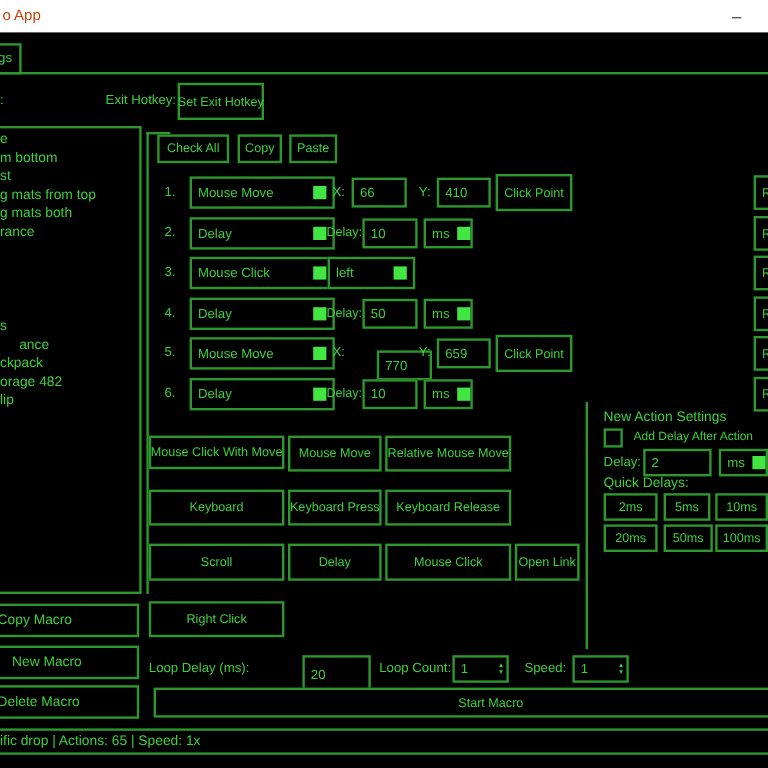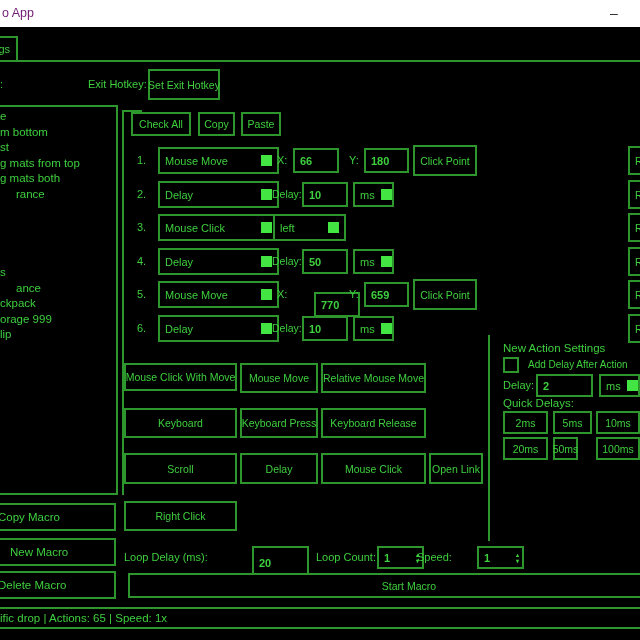--- a/index.html
+++ b/index.html
@@ -9,28 +9,28 @@
   }
   *{margin:0;padding:0;box-sizing:border-box;}
   html,body{background:#000;}
   body{font-family:"Liberation Sans",sans-serif;}
   #canvas{position:relative;width:640px;height:640px;background:#000;overflow:hidden;}
   .lbl{position:absolute;color:var(--tx);font-size:11px;white-space:nowrap;}
   .btn{position:absolute;border:2px solid var(--bd);background:#000;color:var(--tx);
        display:flex;align-items:center;justify-content:center;font-size:10.5px;white-space:nowrap;}
   .box{position:absolute;border:2px solid var(--bd);background:#000;}
   .inp{position:absolute;border:2px solid var(--bd);background:#000;color:var(--tx);
-       font-size:11px;display:flex;align-items:center;padding-left:5px;white-space:nowrap;font-weight:bold;}
+       font-size:11px;display:flex;align-items:center;padding-left:5px;white-space:nowrap;}
   .dd{position:absolute;border:2px solid var(--bd);background:#000;color:var(--tx);
       font-size:11px;display:flex;align-items:center;justify-content:space-between;
       padding:0 5px;white-space:nowrap;}
   .dd .sq{width:11px;height:11px;background:var(--sq);flex:0 0 auto;margin-left:6px;}
   .titlebar{position:absolute;left:0;top:0;width:640px;height:27px;background:#ffffff;}
   .titlebar .t{position:absolute;left:2px;top:0;height:17px;line-height:27px;
-               color:#701a75;font-size:12.5px;white-space:nowrap;}
+               color:#c2410c;font-size:12.5px;white-space:nowrap;}
   .minbtn{position:absolute;left:601px;top:2px;width:26px;height:22px;color:#333;
           display:flex;align-items:center;justify-content:center;font-size:14px;}
   .hline{position:absolute;background:var(--bd);height:2px;}
   .vline{position:absolute;background:var(--bd);width:2px;}
   .sb-item{position:absolute;left:0;color:var(--tx);font-size:11.5px;white-space:nowrap;height:15px;}
   .spin-arrows{display:flex;flex-direction:column;align-items:center;justify-content:center;
                position:absolute;right:3px;top:0;bottom:0;color:var(--tx);font-size:6px;line-height:6px;}
   .chk{position:absolute;border:2px solid var(--bd);background:#000;width:16px;height:16px;}
 </style>
 </head>
@@ -52,50 +52,50 @@
   <div class="lbl" style="left:88px;top:70px;height:29px;line-height:29px;">Exit Hotkey:</div>
   <div class="btn" style="left:148px;top:69px;width:72px;height:31px;">Set Exit Hotkey</div>
 
   <div class="box" style="left:-20px;top:105px;width:138px;height:390px;">
     <div id="sidebar-items" style="position:absolute;left:18px;top:3px;right:0;bottom:0;overflow:hidden;">
         <div class="sb-item" style="top: 0px;">e</div>
         <div class="sb-item" style="top: 15.6px;">m bottom</div>
         <div class="sb-item" style="top: 31.2px;">st</div>
         <div class="sb-item" style="top: 46.8px;">g mats from top</div>
         <div class="sb-item" style="top: 62.4px;">g mats both</div>
-        <div class="sb-item" style="top: 78px; padding-left: 16px;">rance</div>
+        <div class="sb-item" style="top: 78px;">rance</div>
         <div class="sb-item" style="top: 93.6px;"></div>
         <div class="sb-item" style="top: 109.2px;"></div>
         <div class="sb-item" style="top: 124.8px;"></div>
         <div class="sb-item" style="top: 140.4px;"></div>
         <div class="sb-item" style="top: 156px;">s</div>
         <div class="sb-item" style="top: 171.6px; margin-left: 16px;">ance</div>
         <div class="sb-item" style="top: 187.2px;">ckpack</div>
-        <div class="sb-item" style="top: 202.8px;">orage 999</div>
+        <div class="sb-item" style="top: 202.8px;">orage 482</div>
         <div class="sb-item" style="top: 218.4px;">lip</div>
       </div>
   </div>
 
   <div class="vline" style="left:122px;top:110px;height:385px;"></div>
   <div class="hline" style="left:122px;top:110px;width:20px;"></div>
 
   <div class="btn" style="left:131px;top:112px;width:60px;height:24px;">Check All</div>
   <div class="btn" style="left:198px;top:112px;width:37px;height:24px;">Copy</div>
   <div class="btn" style="left:241px;top:112px;width:40px;height:24px;">Paste</div>
 
   <div id="rows-host">
       <div class="lbl" style="left: 137px; top: 147px; height: 27px; line-height: 27px;">1.</div>
       <div class="dd" style="left: 158px; top: 147px; width: 121px; height: 27px;">
         <div style="position: static;">Mouse Move</div>
         <span class="sq"></span>
       </div>
       <div class="lbl" style="left: 277px; top: 147px; height: 27px; line-height: 27px;">X:</div>
       <div class="inp" style="left: 293px; top: 148px; width: 46px; height: 25px;">66</div>
       <div class="lbl" style="left: 349px; top: 147px; height: 27px; line-height: 27px;">Y:</div>
-      <div class="inp" style="left: 364px; top: 148px; width: 45px; height: 25px;">180</div>
+      <div class="inp" style="left: 364px; top: 148px; width: 45px; height: 25px;">410</div>
       <div class="btn" style="left: 413px; top: 145px; width: 64px; height: 31px;">Click Point</div>
       <div class="btn" style="left: 628px; top: 146px; width: 26px; height: 29px; justify-content: flex-start; padding-left: 5px;">R</div>
       <div class="lbl" style="left: 137px; top: 181px; height: 27px; line-height: 27px;">2.</div>
       <div class="dd" style="left: 158px; top: 181px; width: 121px; height: 27px;">
         <div style="position: static;">Delay</div>
         <span class="sq"></span>
       </div>
       <div class="lbl" style="left: 272px; top: 181px; height: 27px; line-height: 27px; font-size: 10.5px;">Delay:</div>
       <div class="inp" style="left: 302px; top: 182px; width: 46px; height: 25px;">10</div>
       <div class="dd" style="left: 353px; top: 182px; width: 41px; height: 25px;">
@@ -174,35 +174,35 @@
   <div class="dd" style="left:599px;top:374px;width:41px;height:23px;">
     <span>ms</span>
     <span class="sq"></span>
   </div>
   <div class="lbl" style="left:503px;top:397px;font-size:11.5px;">Quick Delays:</div>
   <div id="qd-host">
       <div class="btn" style="left: 503px; top: 411px; width: 45px; height: 23px;">2ms</div>
       <div class="btn" style="left: 553px; top: 411px; width: 39px; height: 23px;">5ms</div>
       <div class="btn" style="left: 596px; top: 411px; width: 44px; height: 23px;">10ms</div>
       <div class="btn" style="left: 503px; top: 437px; width: 45px; height: 23px;">20ms</div>
-      <div class="btn" style="left: 553px; top: 437px; width: 25px; height: 23px;">50ms</div>
+      <div class="btn" style="left: 553px; top: 437px; width: 41px; height: 23px;">50ms</div>
       <div class="btn" style="left: 596px; top: 437px; width: 44px; height: 23px;">100ms</div>
     </div>
 
   <div class="lbl" style="left:124px;top:546px;height:23px;line-height:23px;">Loop Delay (ms):</div>
   <div class="inp" style="left:252px;top:546px;width:57px;height:34px;">20</div>
   <div class="lbl" style="left:316px;top:546px;height:23px;line-height:23px;">Loop Count:</div>
   <div class="inp" style="left:377px;top:546px;width:47px;height:23px;">
     <span>1</span>
     <span class="spin-arrows">
         <span>▴</span>
         <span>▾</span>
       </span>
   </div>
-  <div class="lbl" style="left:417px;top:546px;height:23px;line-height:23px;">Speed:</div>
+  <div class="lbl" style="left:437px;top:546px;height:23px;line-height:23px;">Speed:</div>
   <div class="inp" style="left:477px;top:546px;width:47px;height:23px;">
     <span>1</span>
     <span class="spin-arrows">
         <span>▴</span>
         <span>▾</span>
       </span>
   </div>
   <div class="btn" style="left:128px;top:573px;width:562px;height:25px;">Start Macro</div>
 
   <div class="btn" style="left:-20px;top:503px;width:136px;height:28px;justify-content:flex-start;padding-left:16px;font-size:11.5px;">Copy Macro</div>

